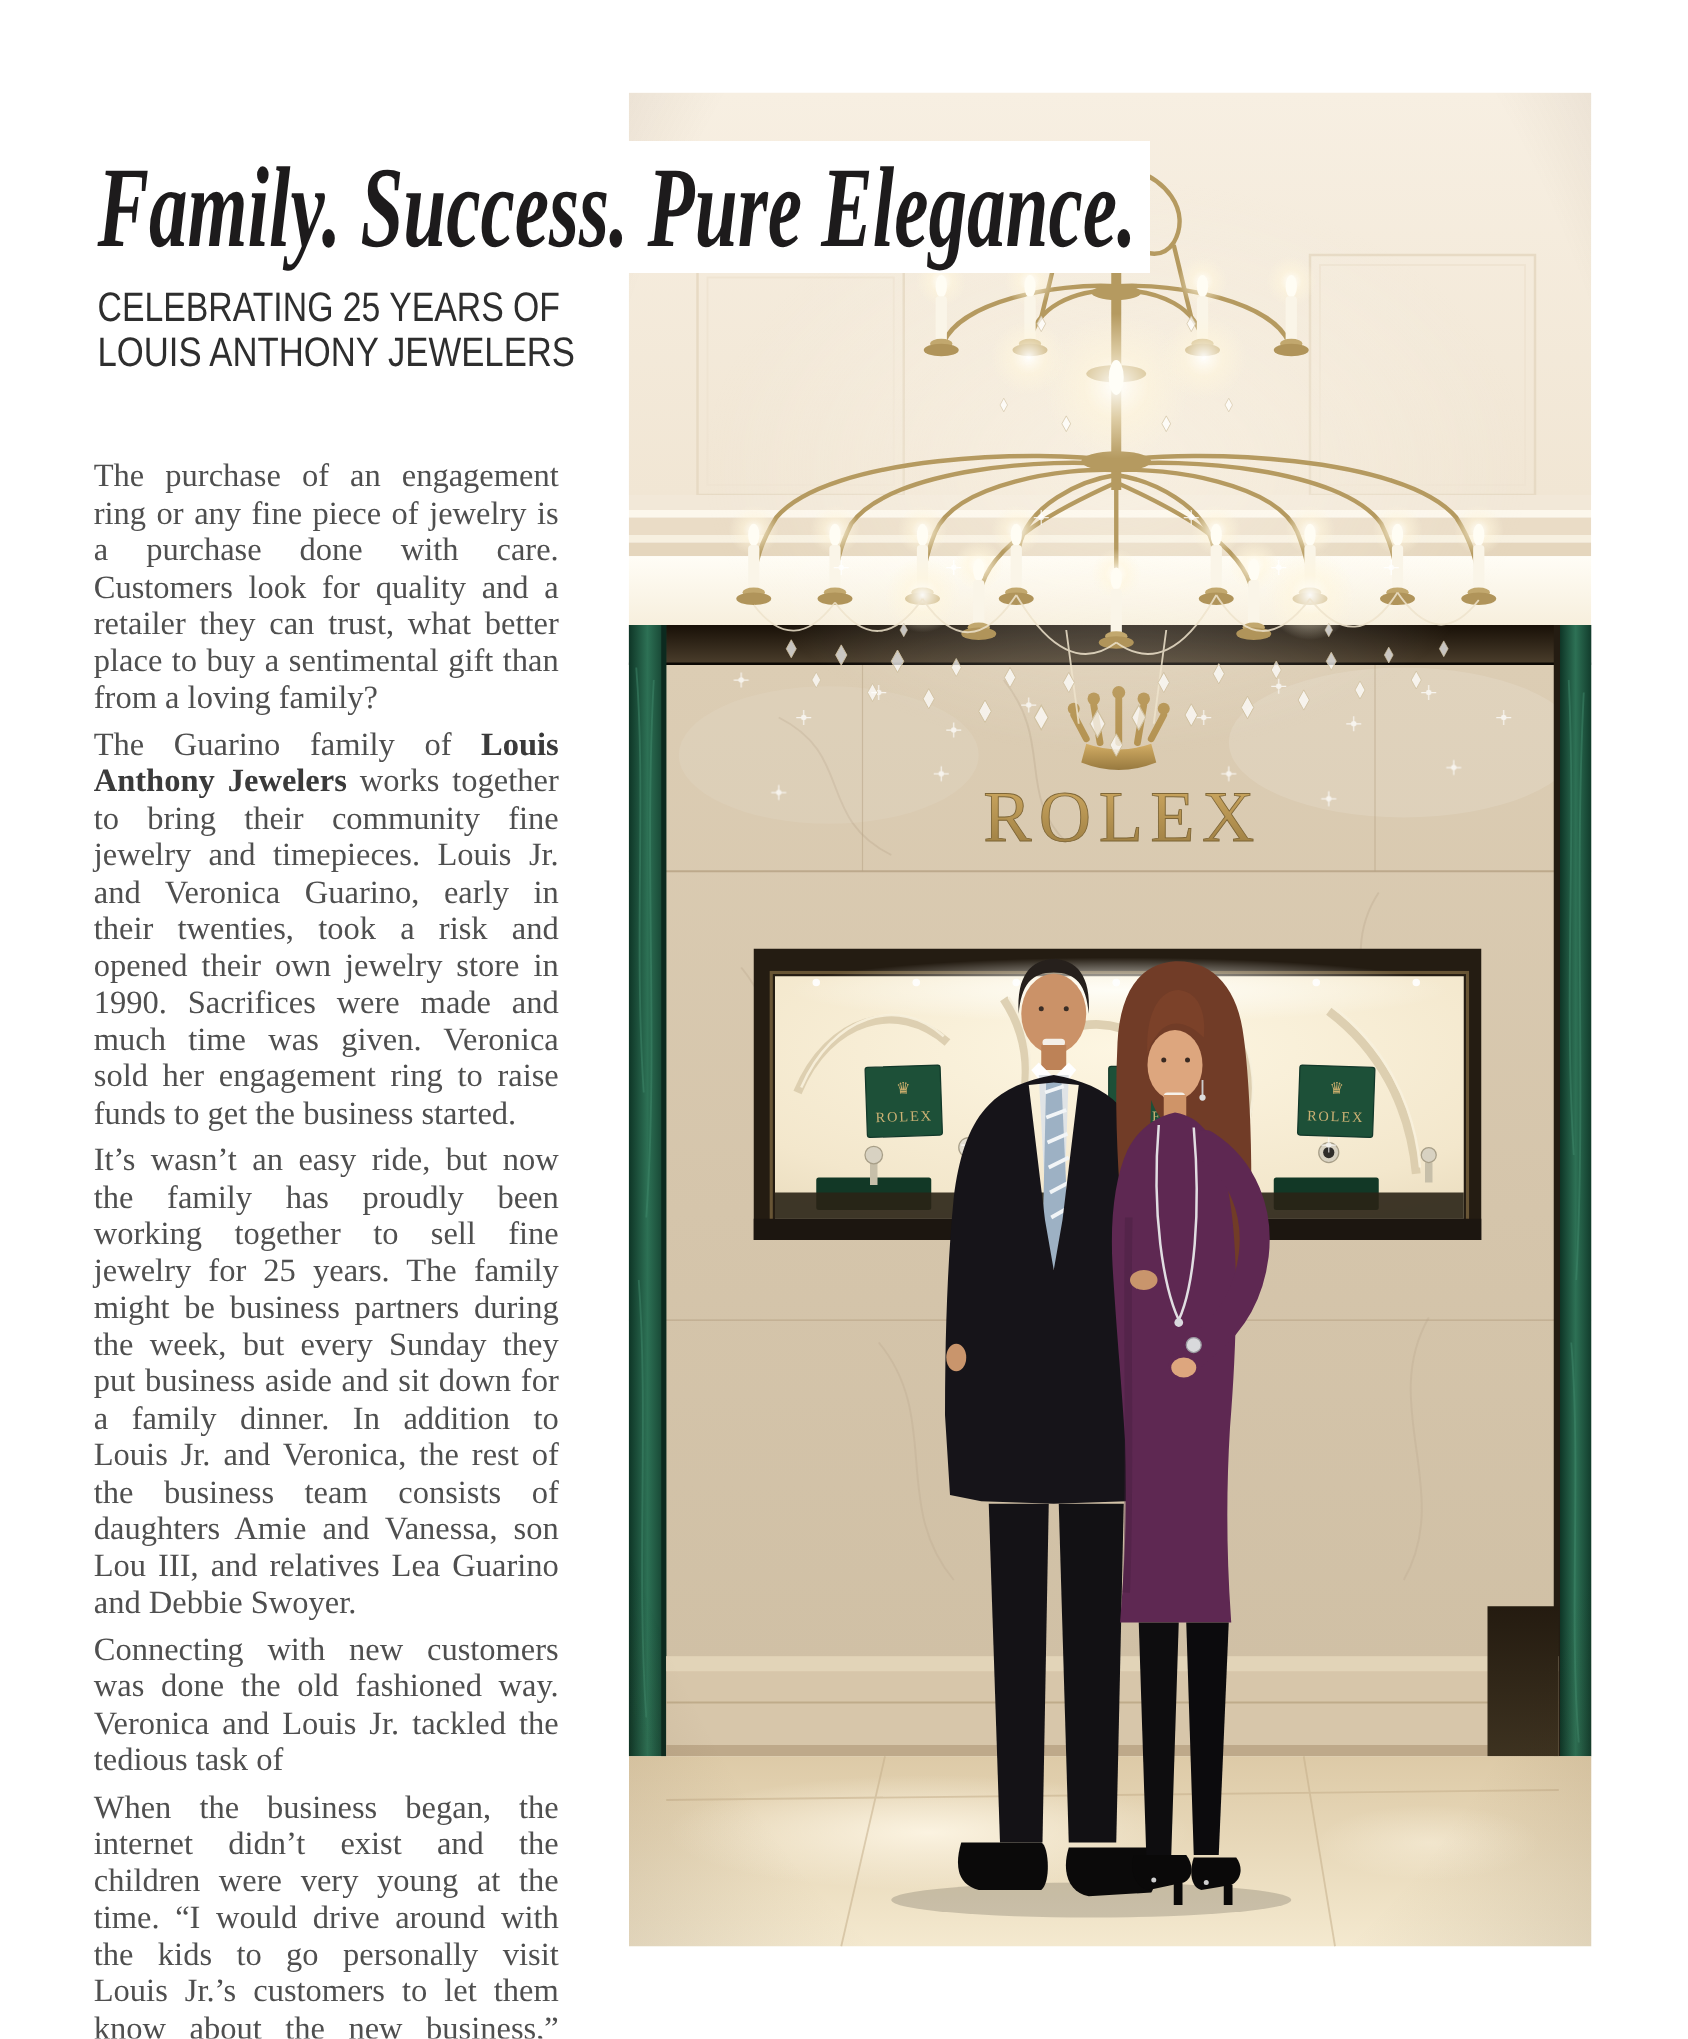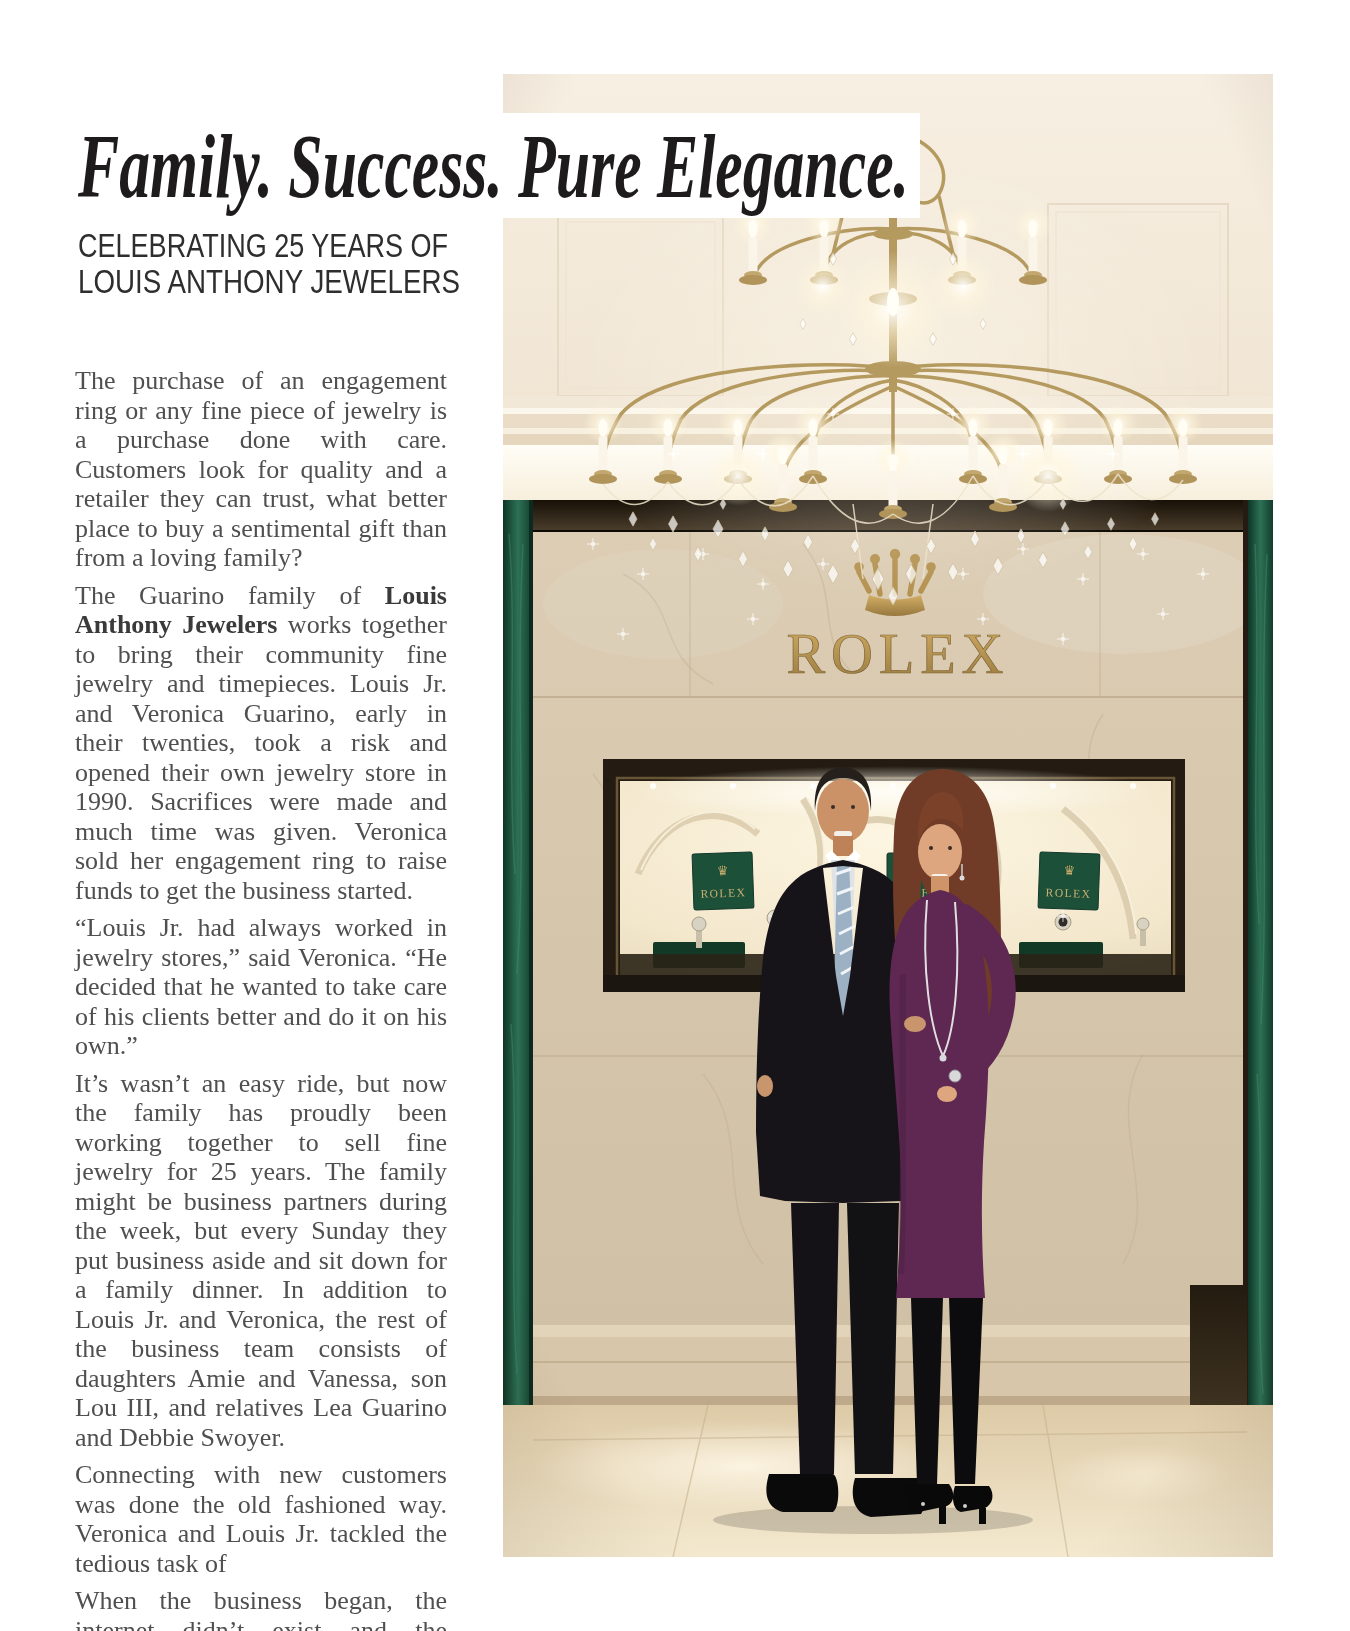--- a/index.html
+++ b/index.html
@@ -431,19 +431,18 @@
   </div>
 
   <svg class="subtitle-svg" width="420" height="80">
     <text x="3" y="32" textLength="370" lengthAdjust="spacingAndGlyphs">CELEBRATING 25 YEARS OF</text>
     <text x="3" y="68" textLength="382" lengthAdjust="spacingAndGlyphs">LOUIS ANTHONY JEWELERS</text>
   </svg>
 
   <div class="article">
     <p>The purchase of an engagement ring or any fine piece of jewelry is a purchase done with care. Customers look for quality and a retailer they can trust, what better place to buy a sentimental gift than from a loving family?</p>
     <p><span>The Guarino family of </span><strong>Louis Anthony Jewelers</strong><span> works together to bring their community fine jewelry and timepieces. Louis Jr. and Veronica Guarino, early in their twenties, took a risk and opened their own jewelry store in 1990. Sacrifices were made and much time was given. Veronica sold her engagement ring to raise funds to get the business started.</span></p>
-    <p>“Louis Jr. had always worked in jewelry stores,” said Veronica. “He decided that he wanted to take care of his clients better and do it on his own.”</p>
     <p>It’s wasn’t an easy ride, but now the family has proudly been working together to sell fine jewelry for 25 years. The family might be business partners during the week, but every Sunday they put business aside and sit down for a family dinner. In addition to Louis Jr. and Veronica, the rest of the business team consists of daughters Amie and Vanessa, son Lou III, and relatives Lea Guarino and Debbie Swoyer.</p>
     <p>Connecting with new customers was done the old fashioned way. Veronica and Louis Jr. tackled the tedious task of</p>
     <p>When the business began, the internet didn’t exist and the children were very young at the time. “I would drive around with the kids to go personally visit Louis Jr.’s customers to let them know about the new business,” Veronica said.</p>
   </div>
 
 </div>
 
 </body></html>

